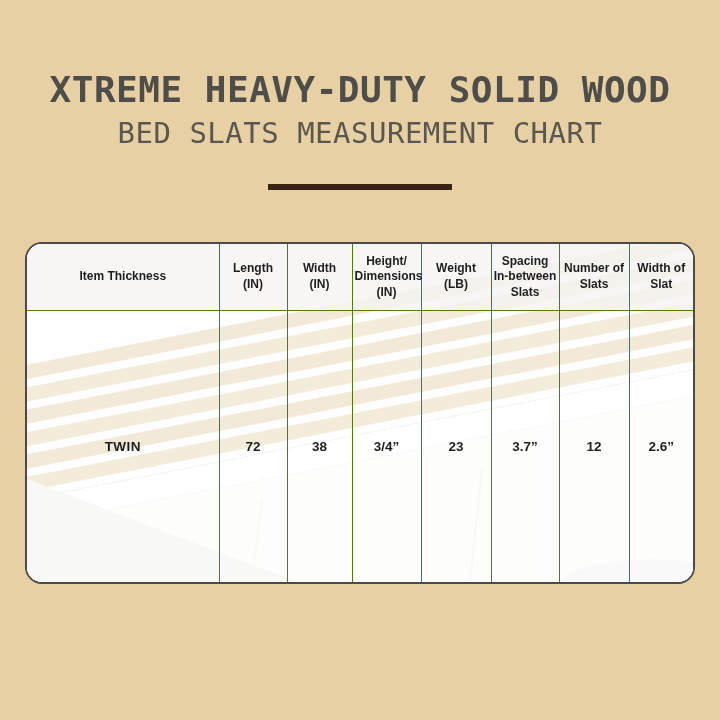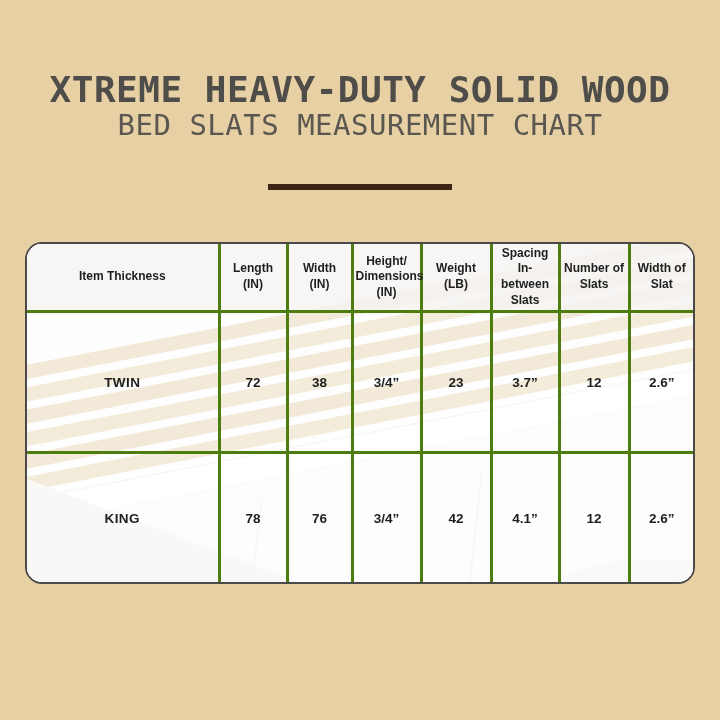--- a/index.html
+++ b/index.html
@@ -29,20 +29,21 @@
     color: #4f4d49;
     line-height: 1.1;
   }
   .title-line2 {
     font-family: "DejaVu Sans Mono", monospace;
     font-weight: normal;
     font-size: 29px;
     letter-spacing: 0.5px;
     color: #5a5750;
     line-height: 1.1;
+    margin-top: 8px;
   }
   .divider {
     position: absolute;
     top: 184px;
     left: 268px;
     width: 184px;
     height: 6px;
     background: #3a2413;
   }
   .table-wrap {
@@ -64,21 +65,21 @@
     height: 338px;
   }
   table.measure {
     position: relative;
     width: 666px;
     height: 338px;
     border-collapse: collapse;
     table-layout: fixed;
   }
   table.measure td, table.measure th {
-    border: 3px solid #4d7c0f;
+    border: 1px solid #4d7c0f;
     text-align: center;
     vertical-align: middle;
     padding: 0 2px;
     color: #1e1e1e;
   }
   
   table.measure tr:first-child > * { border-top: none; }
   table.measure tr:last-child  > * { border-bottom: none; }
   table.measure tr > *:first-child { border-left: none; }
   table.measure tr > *:last-child  { border-right: none; }
@@ -166,27 +167,17 @@
       <tr>
         <td class="row-label">TWIN</td>
         <td>72</td>
         <td>38</td>
         <td>3/4”</td>
         <td>23</td>
         <td>3.7”</td>
         <td>12</td>
         <td>2.6”</td>
       </tr>
-      <tr>
-        <td class="row-label">KING</td>
-        <td>78</td>
-        <td>76</td>
-        <td>3/4”</td>
-        <td>42</td>
-        <td>4.1”</td>
-        <td>12</td>
-        <td>2.6”</td>
-      </tr>
     </tbody>
       </table>
   </div>
 
 </div>
 
 </body></html>

